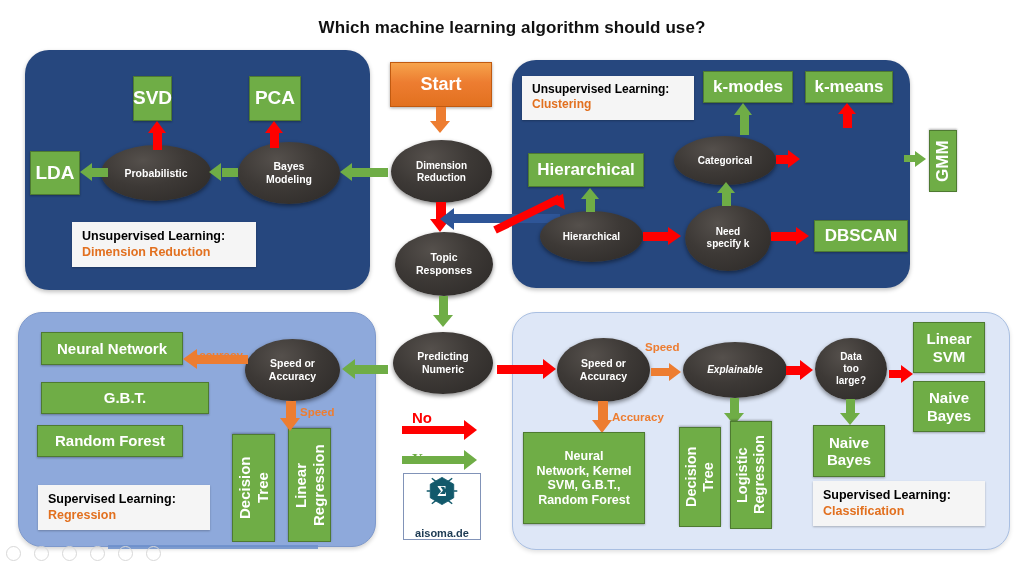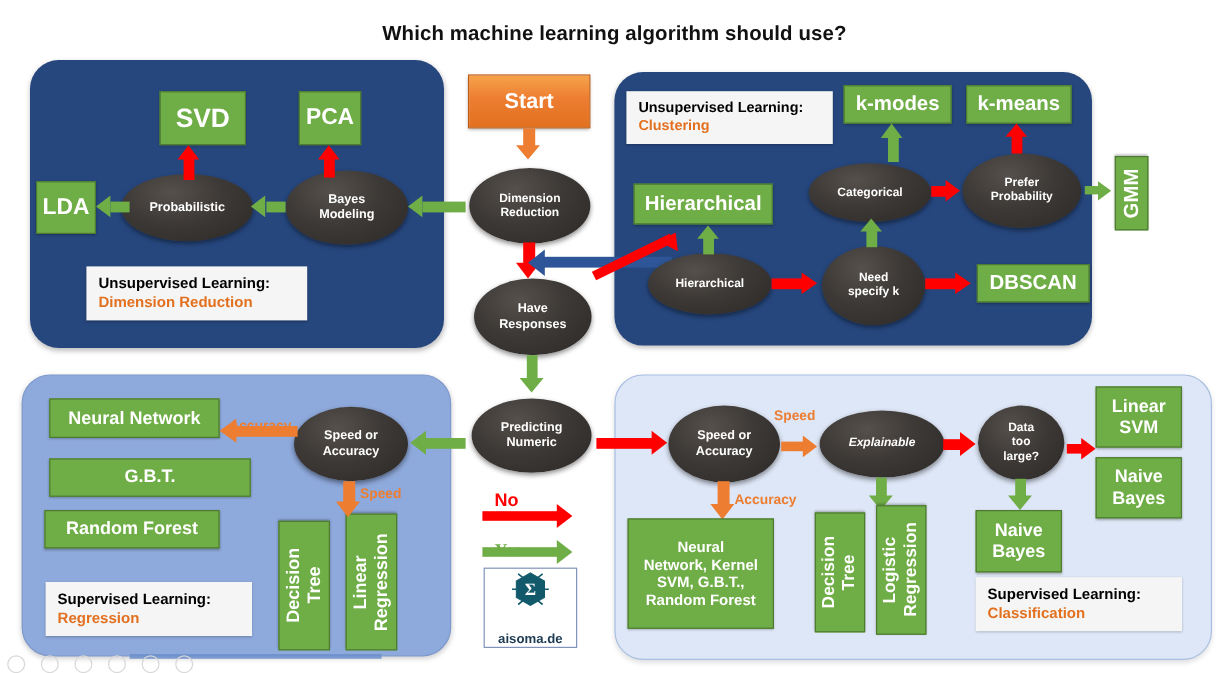--- a/index.html
+++ b/index.html
@@ -179,21 +179,21 @@
   <div id="title">Which machine learning algorithm should use?</div>
 
   <div class="panel panel-navy" style="left:25px;top:50px;width:345px;height:240px;"></div>
 
   <div class="panel panel-navy" style="left:512px;top:60px;width:398px;height:228px;"></div>
 
   <div class="panel panel-periwinkle" style="left:18px;top:312px;width:358px;height:235px;"></div>
 
   <div class="panel panel-paleblue" style="left:512px;top:312px;width:498px;height:238px;"></div>
 
-  <div class="gbox" style="left:133px;top:76px;width:72px;height:45px;font-size:22px;">SVD</div>
+  <div class="gbox" style="left:133px;top:76px;width:39px;height:45px;font-size:19px;">SVD</div>
 
   <div class="gbox" style="left:249px;top:76px;width:52px;height:45px;font-size:19px;">PCA</div>
 
   <div class="gbox" style="left:30px;top:151px;width:50px;height:44px;font-size:19px;">LDA</div>
 
   <div class="ell" style="left:101px;top:145px;width:110px;height:56px;font-size:10.5px;">Probabilistic</div>
 
   <div class="ell" style="left:238px;top:142px;width:102px;height:62px;font-size:10.5px;white-space:pre-line;">Bayes
 Modeling</div>
 
@@ -235,21 +235,21 @@
   </div>
 
   <div class="ell" style="left:391px;top:140px;width:101px;height:63px;font-size:10px;white-space:pre-line;">Dimension
 Reduction</div>
 
   <div class="arrow">
     <div class="shaft" style="left:436px;top:202px;width:10px;height:20px;background:#FF0000;"></div>
     <div class="head" style="left:430px;top:219px;border-left:10.5px solid transparent;border-right:10.5px solid transparent;border-top:13px solid #FF0000;"></div>
   </div>
 
-  <div class="ell" style="left:395px;top:232px;width:98px;height:64px;font-size:10.5px;white-space:pre-line;">Have
+  <div class="ell" style="left:395px;top:232px;width:98px;height:64px;font-size:10.5px;white-space:pre-line;">Topic
 Responses</div>
 
   <div class="arrow">
     <div class="shaft" style="left:439px;top:296px;width:9px;height:22px;background:#6FAD46;"></div>
     <div class="head" style="left:433px;top:315px;border-left:10px solid transparent;border-right:10px solid transparent;border-top:12px solid #6FAD46;"></div>
   </div>
 
   <div class="ell" style="left:393px;top:332px;width:100px;height:62px;font-size:10.5px;white-space:pre-line;">Predicting
 Numeric</div>
 
@@ -274,22 +274,20 @@
   <div class="gbox" style="left:805px;top:71px;width:88px;height:32px;font-size:17px;">k-means</div>
 
   <div class="gbox" style="left:528px;top:153px;width:116px;height:34px;font-size:17px;">Hierarchical</div>
 
   <div class="gbox vert" style="left:929px;top:130px;width:28px;height:62px;font-size:17px;">GMM</div>
 
   <div class="gbox" style="left:814px;top:220px;width:94px;height:32px;font-size:17px;">DBSCAN</div>
 
   <div class="ell" style="left:674px;top:136px;width:102px;height:49px;font-size:10px;">Categorical</div>
 
-  <div class="ell" style="left:802px;top:128px;width:99px;height:62px;font-size:10px;white-space:pre-line;">Prefer
-Probability</div>
 
   <div class="ell" style="left:540px;top:211px;width:103px;height:51px;font-size:10px;">Hierarchical</div>
 
   <div class="ell" style="left:685px;top:205px;width:86px;height:66px;font-size:10px;white-space:pre-line;">Need
 specify k</div>
 
   <div class="arrow">
     <div class="shaft" style="left:740px;top:113px;width:9px;height:22px;background:#6FAD46;"></div>
     <div class="head" style="left:734px;top:103px;border-left:9.5px solid transparent;border-right:9.5px solid transparent;border-bottom:12px solid #6FAD46;"></div>
   </div>

